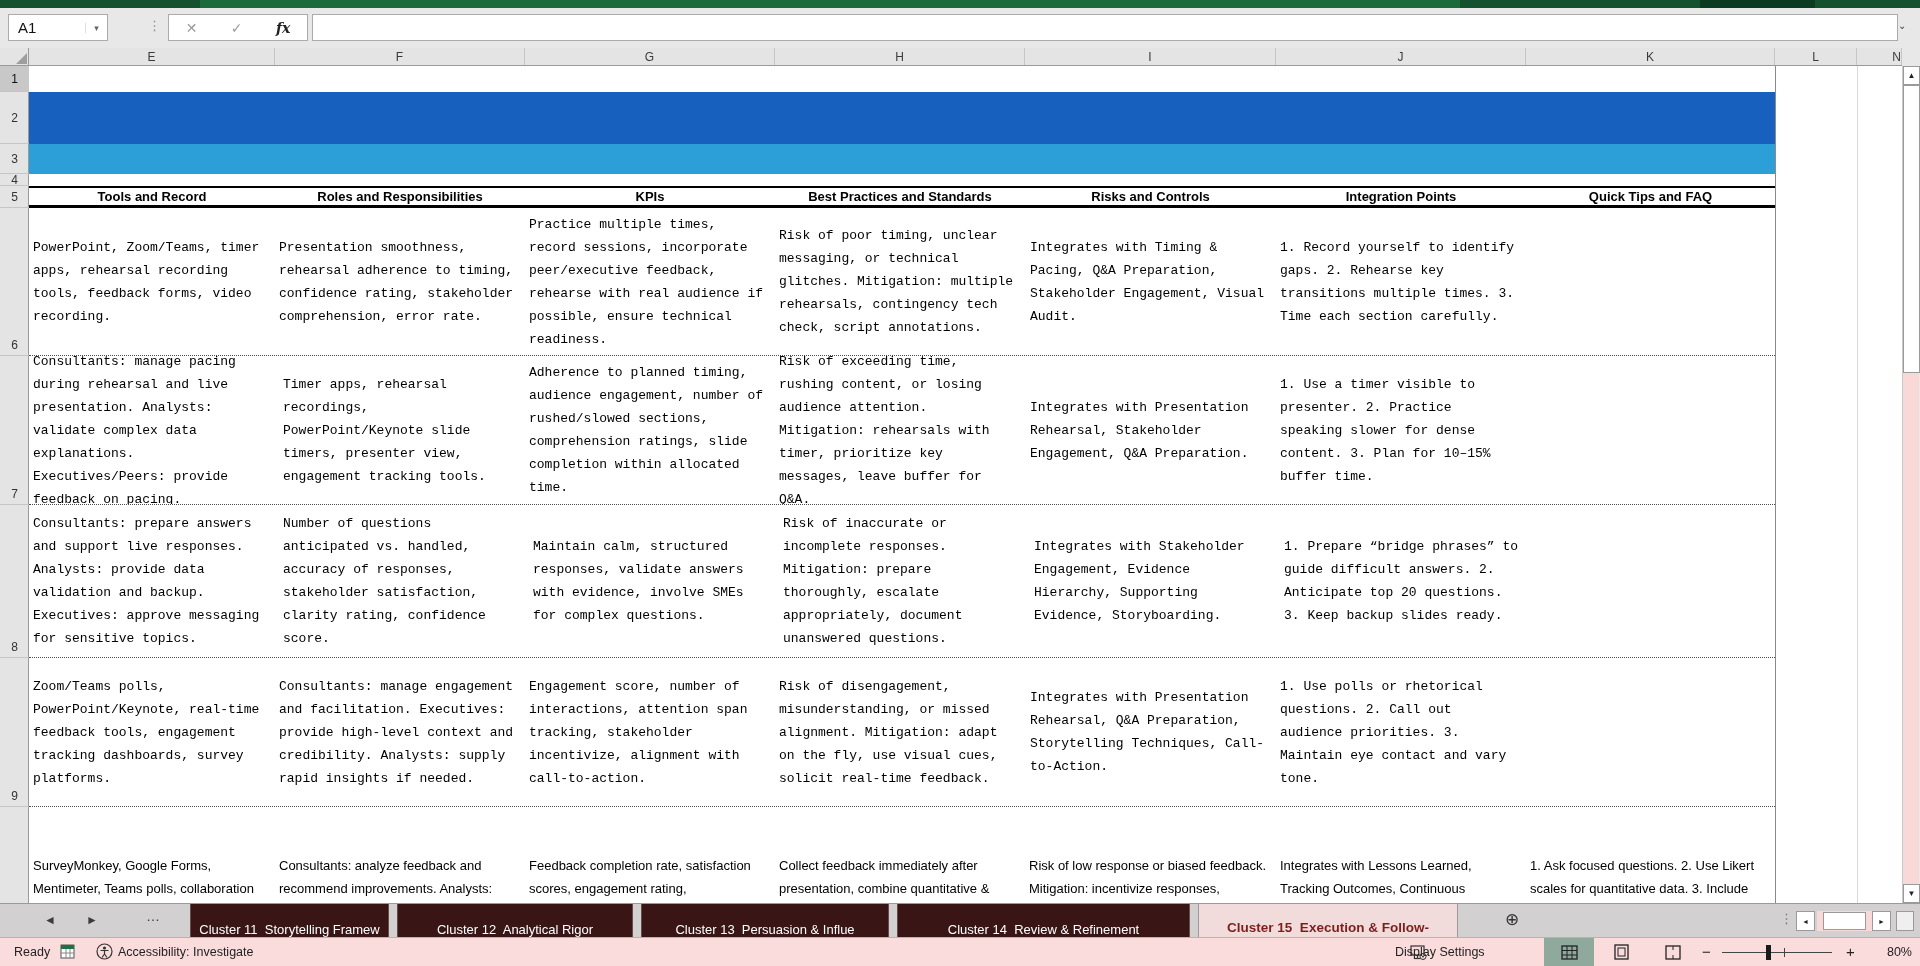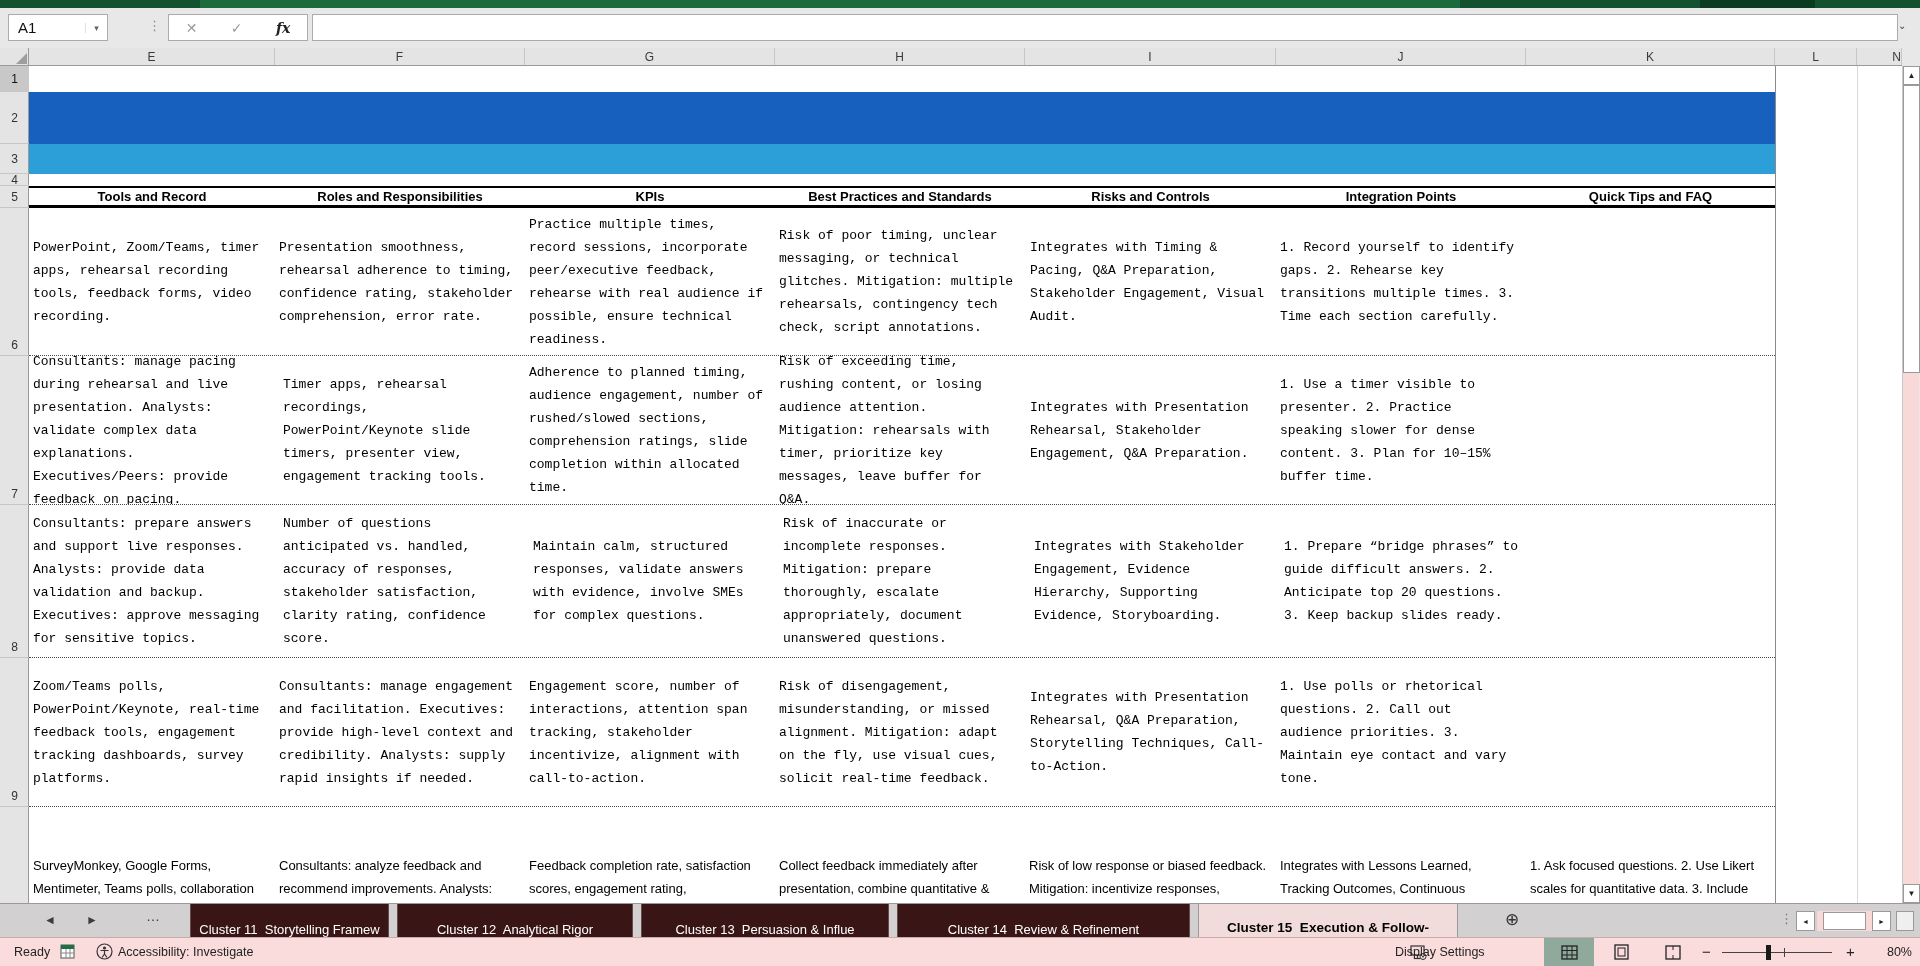--- a/index.html
+++ b/index.html
@@ -60,21 +60,21 @@
   .vs-btn { position:absolute; left:0; width:17px; height:19px; background:#FFFFFF; border:1px solid #9A9A9A; display:flex; align-items:center; justify-content:center; font-size:8px; color:#222; }
   .vs-up { top:0; }
   .vs-down { bottom:0; }
   .vs-thumb { position:absolute; left:0; top:19px; width:17px; height:288px; background:#FFFFFF; border:1px solid #9A9A9A; }
 
   
   #tabstrip { position:absolute; left:0; top:903px; width:1920px; height:34px; background:#D2D0D0; border-top:1px solid #9A9A9A; }
   .tabnav { position:absolute; top:9px; font-size:12px; color:#3C3C3C; }
   .tabs { position:absolute; left:190px; top:0; height:34px; display:flex; gap:8px; }
   .tab { height:50px; background:#3A1515; color:#FFFFFF; font-size:13px; display:flex; align-items:center; justify-content:center; white-space:pre; border-left:1px solid #6B4A4A; border-right:1px solid #6B4A4A; }
-  .tab.active { background:#F2DCDB; color:#000000; font-weight:bold; font-size:13.5px; border-bottom:4px solid #217346; border-left:1px solid #9A9A9A; border-right:1px solid #9A9A9A; }
+  .tab.active { background:#F2DCDB; color:#7f1d1d; font-weight:bold; font-size:13.5px; border-bottom:4px solid #217346; border-left:1px solid #9A9A9A; border-right:1px solid #9A9A9A; }
   .newsheet { position:absolute; left:1505px; top:5px; font-size:17px; color:#333; }
   .tabdots { position:absolute; left:1780px; top:7px; font-size:13px; color:#777; }
   .hs-btn { position:absolute; top:7px; width:19px; height:20px; background:#FFF; border:1px solid #9A9A9A; display:flex; align-items:center; justify-content:center; font-size:7px; color:#222; }
   .hs-track { position:absolute; left:1817px; top:7px; width:55px; height:20px; background:#F8D9D7; }
   .hs-thumb { position:absolute; left:1823px; top:8px; width:43px; height:18px; background:#FFF; border:1px solid #9A9A9A; }
   .hs-corner { position:absolute; left:1896px; top:7px; width:18px; height:20px; background:#EFEFEF; border:1px solid #9A9A9A; }
 
   
   #statusbar { position:absolute; left:0; top:937px; width:1920px; height:29px; background:#FBDCDC; border-top:1px solid #C8ABAB; font-size:12.5px; color:#222; }
   .sb-ready { position:absolute; left:14px; top:7px; }

